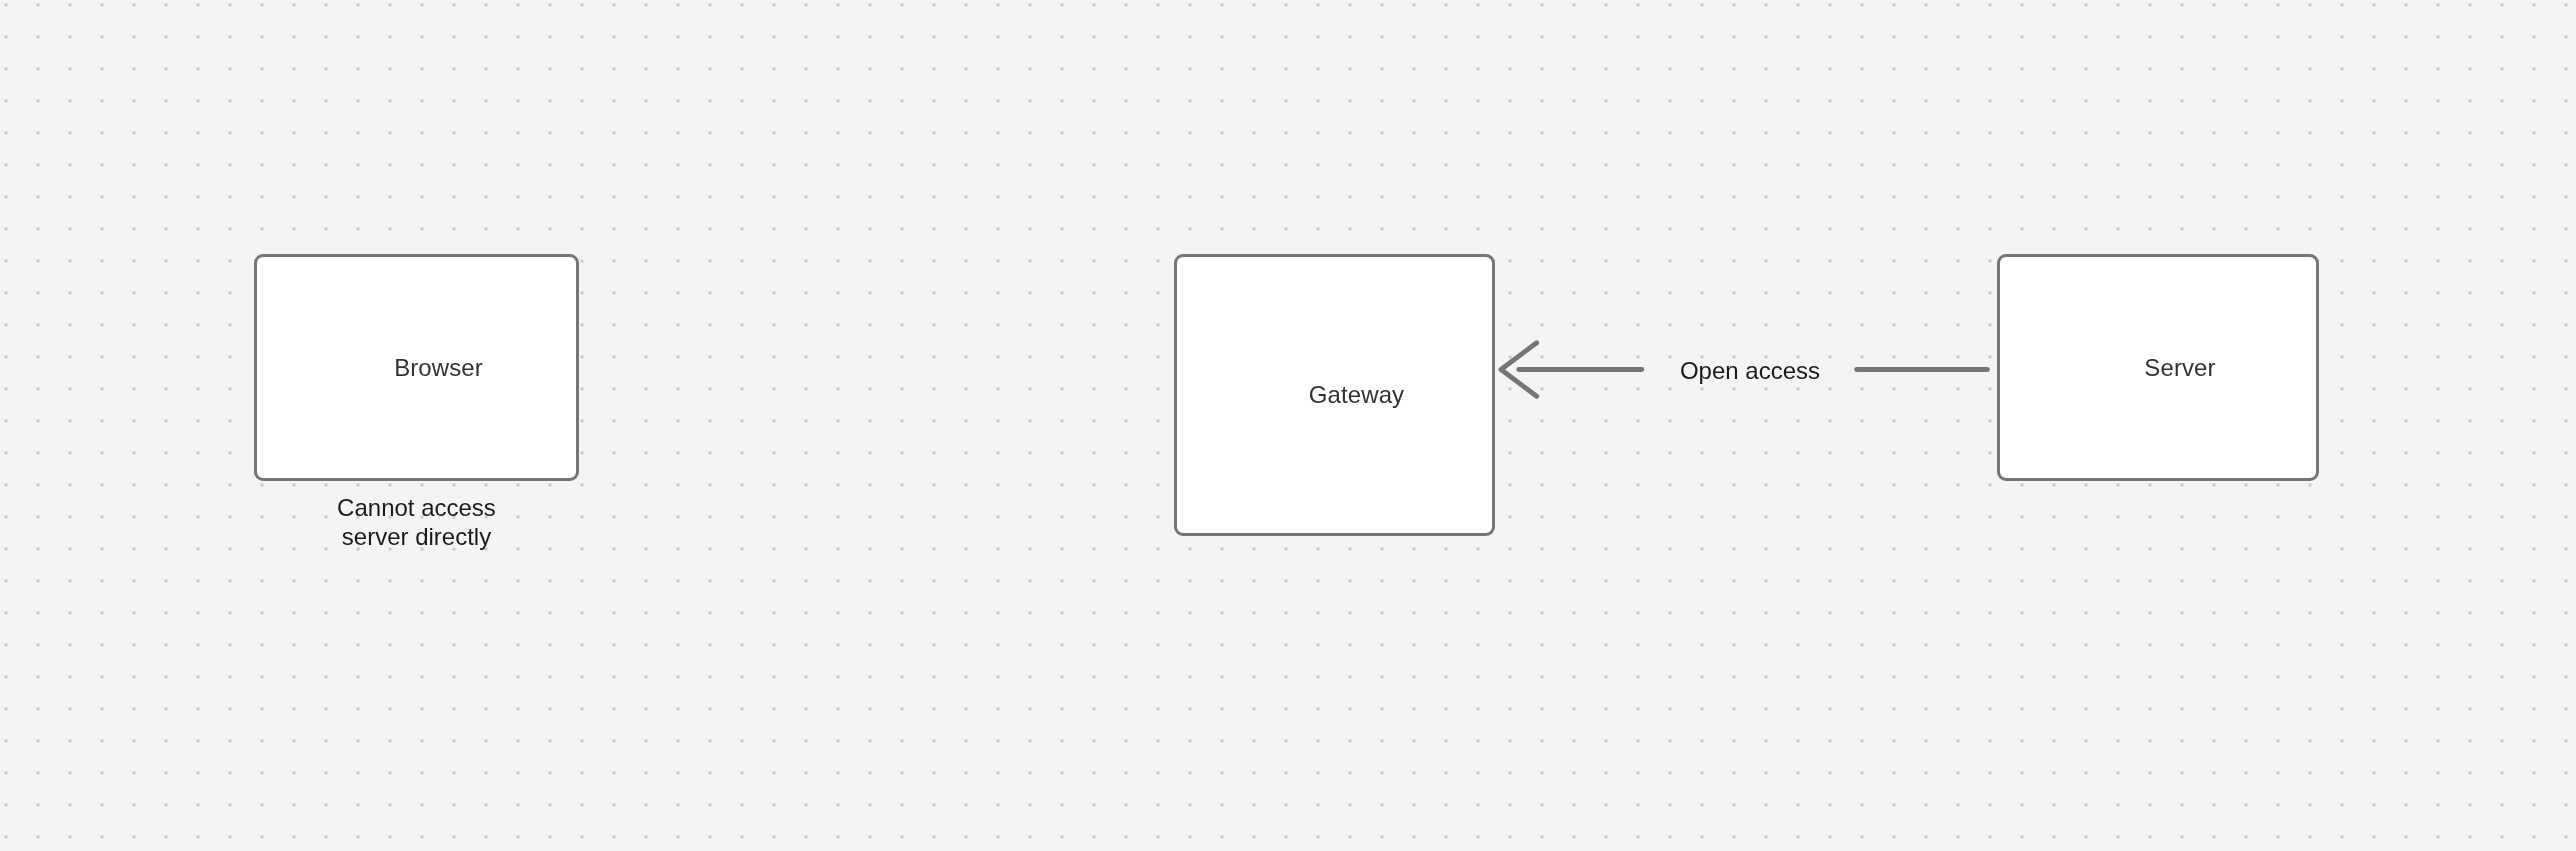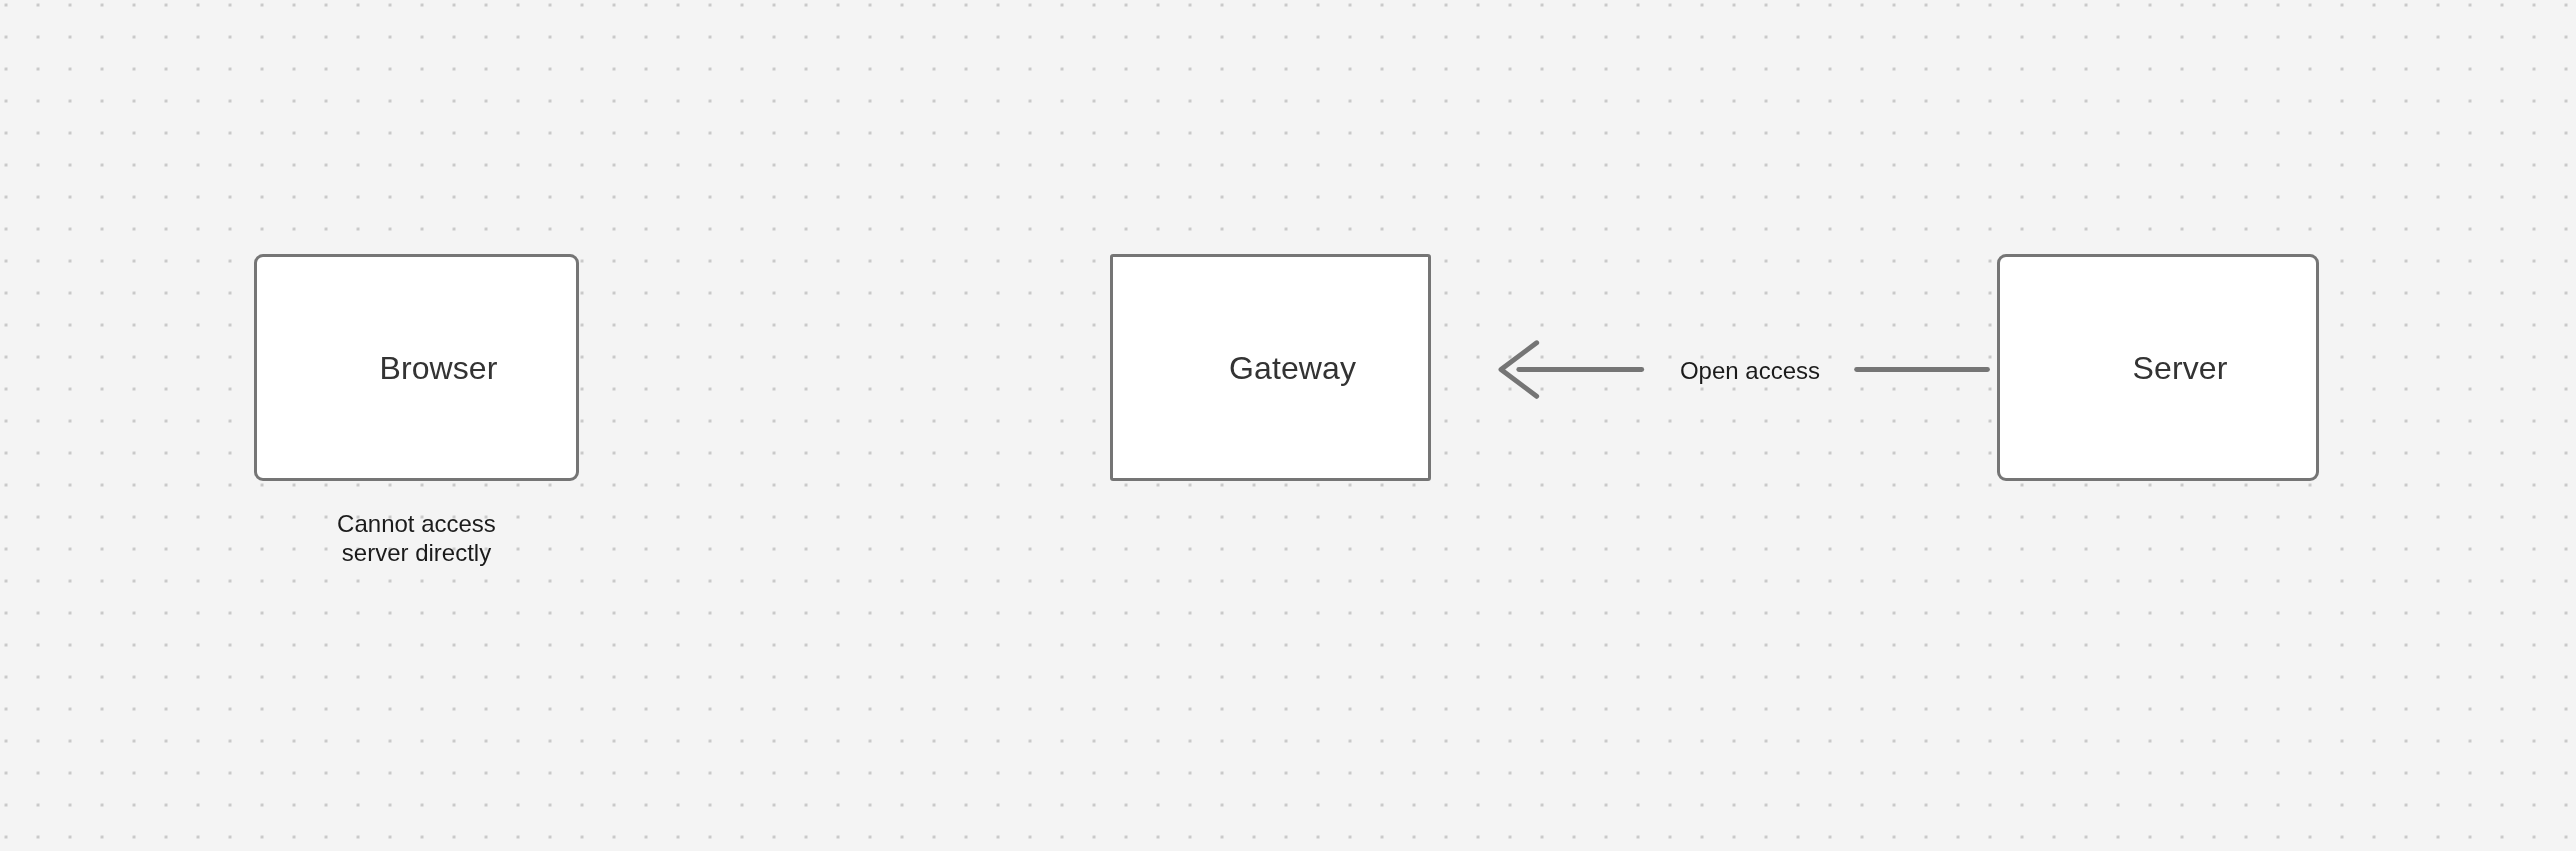--- a/index.html
+++ b/index.html
@@ -27,21 +27,21 @@
     position: absolute;
     box-sizing: border-box;
     background: #ffffff;
     border: 3px solid #757575;
     border-radius: 9px;
     display: flex;
     align-items: center;
     justify-content: center;
   }
   .node-label {
-    font-size: 32px;
+    font-size: 24px;
     line-height: 1;
     color: #333333;
     letter-spacing: 0.1px;
     white-space: nowrap;
     margin-left: 44px;
   }
 
   
   .node-sublabel {
     position: absolute;
@@ -81,24 +81,24 @@
       <line id="edge-seg-right" stroke="#757575" stroke-width="5" stroke-linecap="round" x1="1874" x2="2006" y1="373" y2="373"></line>
       <polyline id="edge-arrowhead" fill="none" stroke="#757575" stroke-width="5" stroke-linecap="round" stroke-linejoin="round" points="1551,346 1515,373 1551,400"></polyline>
     </g>
   </svg>
 
   <div class="edge-label" id="edge-label-0" style="left: 1655px; top: 359px; width: 190px; font-size: 24px; color: rgb(27, 27, 27);">Open access</div>
 
   <div class="node" id="node-browser" style="left: 254px; top: 254px; width: 325px; height: 227px; border-width: 3px; border-color: rgb(117, 117, 117); background: rgb(255, 255, 255); border-radius: 9px;">
     <span class="node-label">Browser</span>
   </div>
-  <div class="node-sublabel" id="sublabel-browser" style="left: 254px; top: 493px; width: 325px; margin-top: 16px;">Cannot access
+  <div class="node-sublabel" id="sublabel-browser" style="left: 254px; top: 493px; width: 325px;">Cannot access
 server directly</div>
 
-  <div class="node" id="node-gateway" style="left: 1110px; top: 254px; width: 321px; height: 227px; border-width: 3px; border-color: rgb(117, 117, 117); background: rgb(255, 255, 255); border-radius: 3px;">
+  <div class="node" id="node-gateway" style="left: 1174px; top: 254px; width: 321px; height: 282px; border-width: 3px; border-color: rgb(117, 117, 117); background: rgb(255, 255, 255); border-radius: 9px;">
     <span class="node-label">Gateway</span>
   </div>
 
   <div class="node" id="node-server" style="left: 1997px; top: 254px; width: 322px; height: 227px; border-width: 3px; border-color: rgb(117, 117, 117); background: rgb(255, 255, 255); border-radius: 9px;">
     <span class="node-label">Server</span>
   </div>
 
 </div>
 
 

